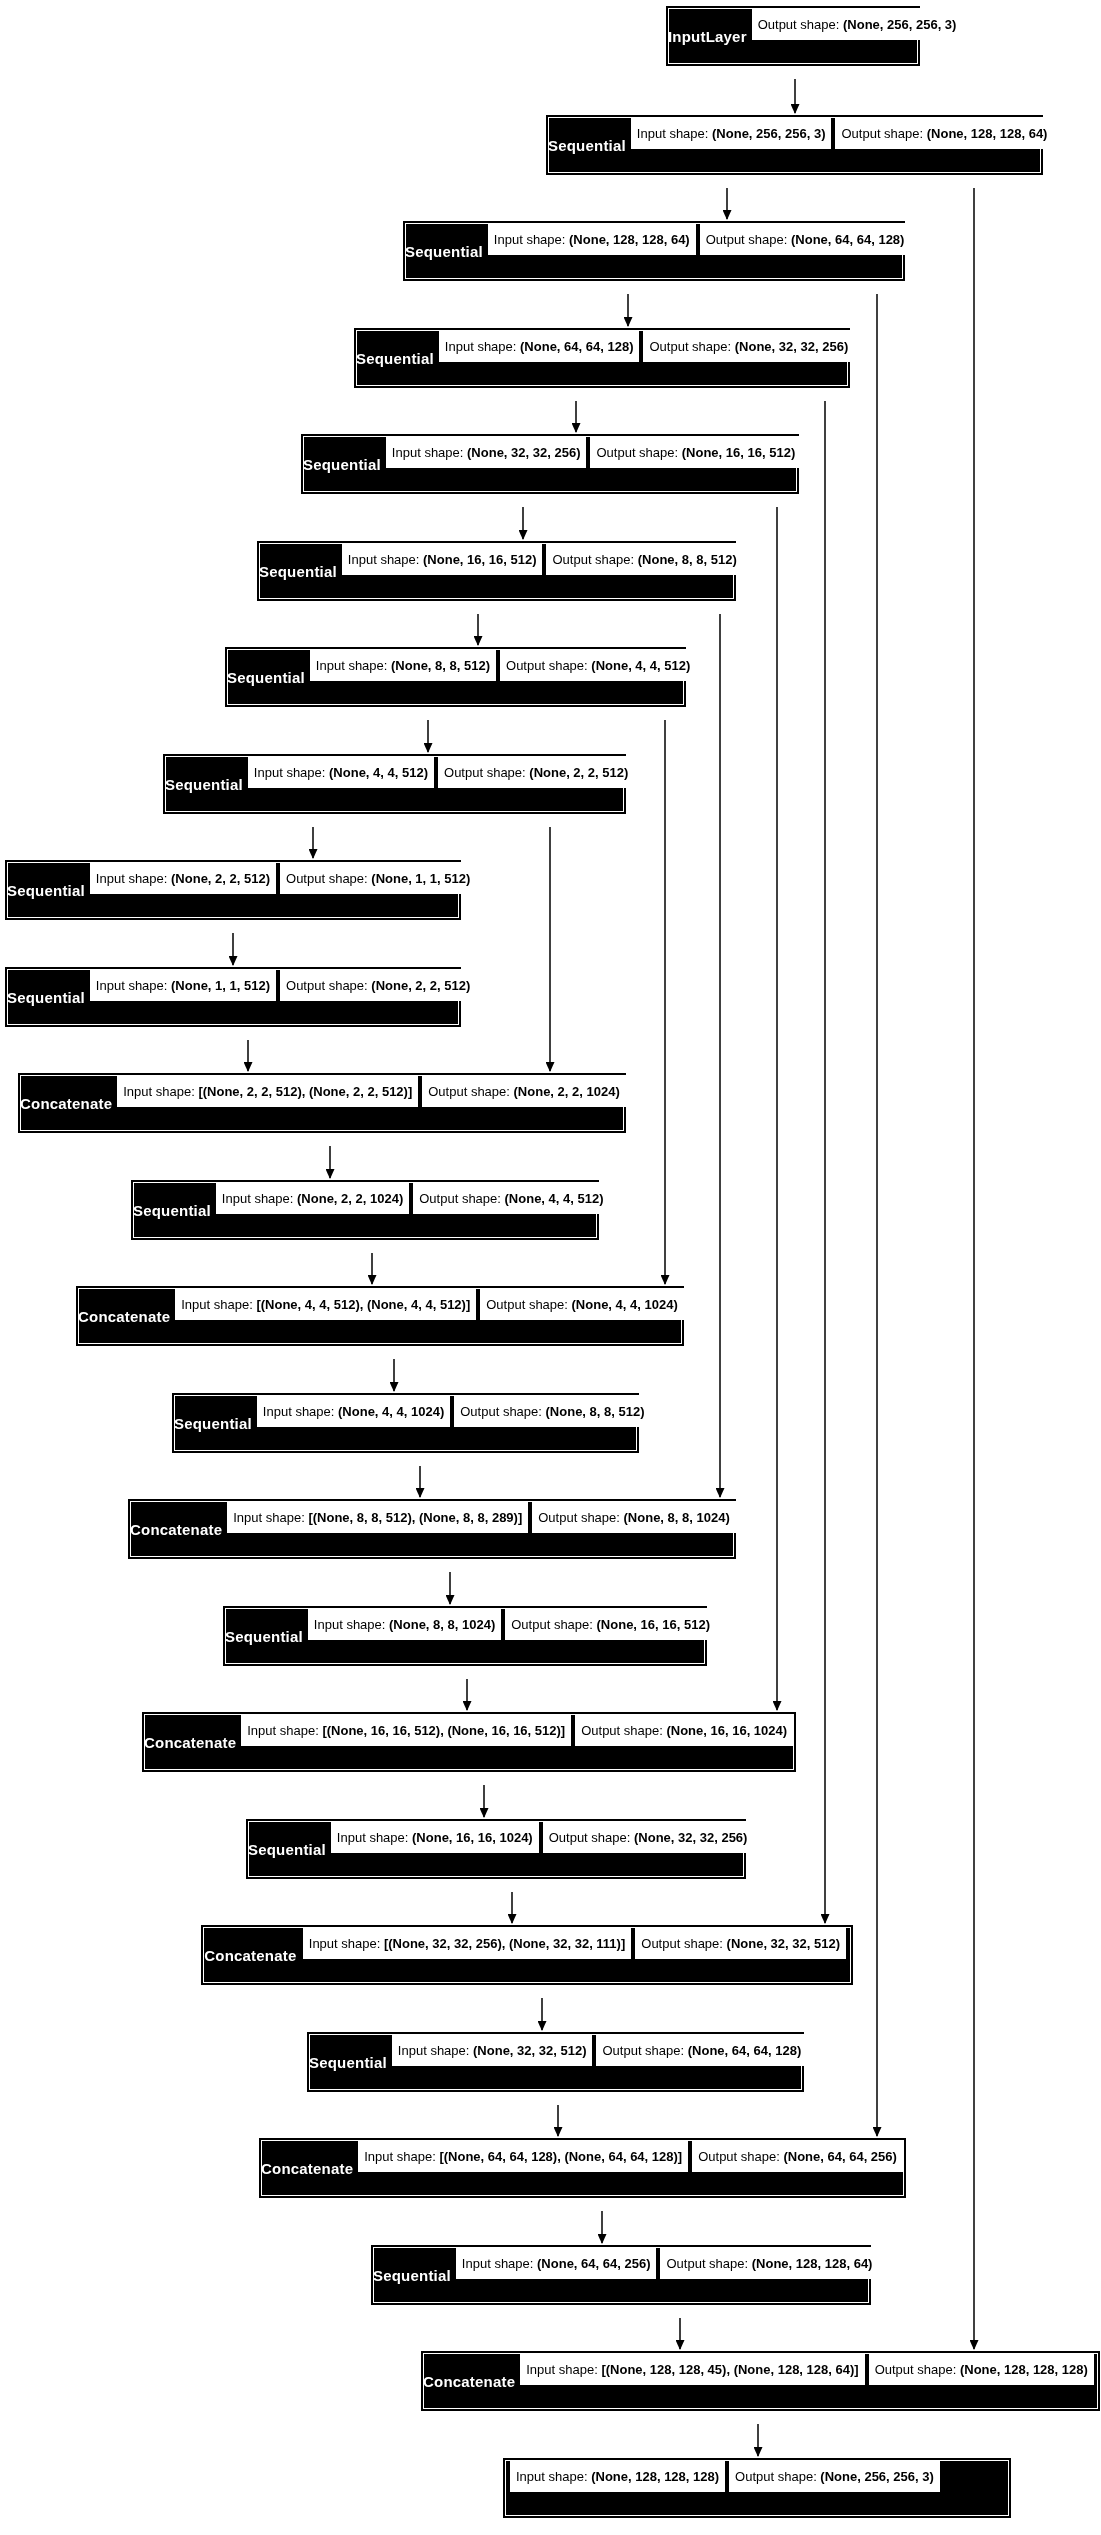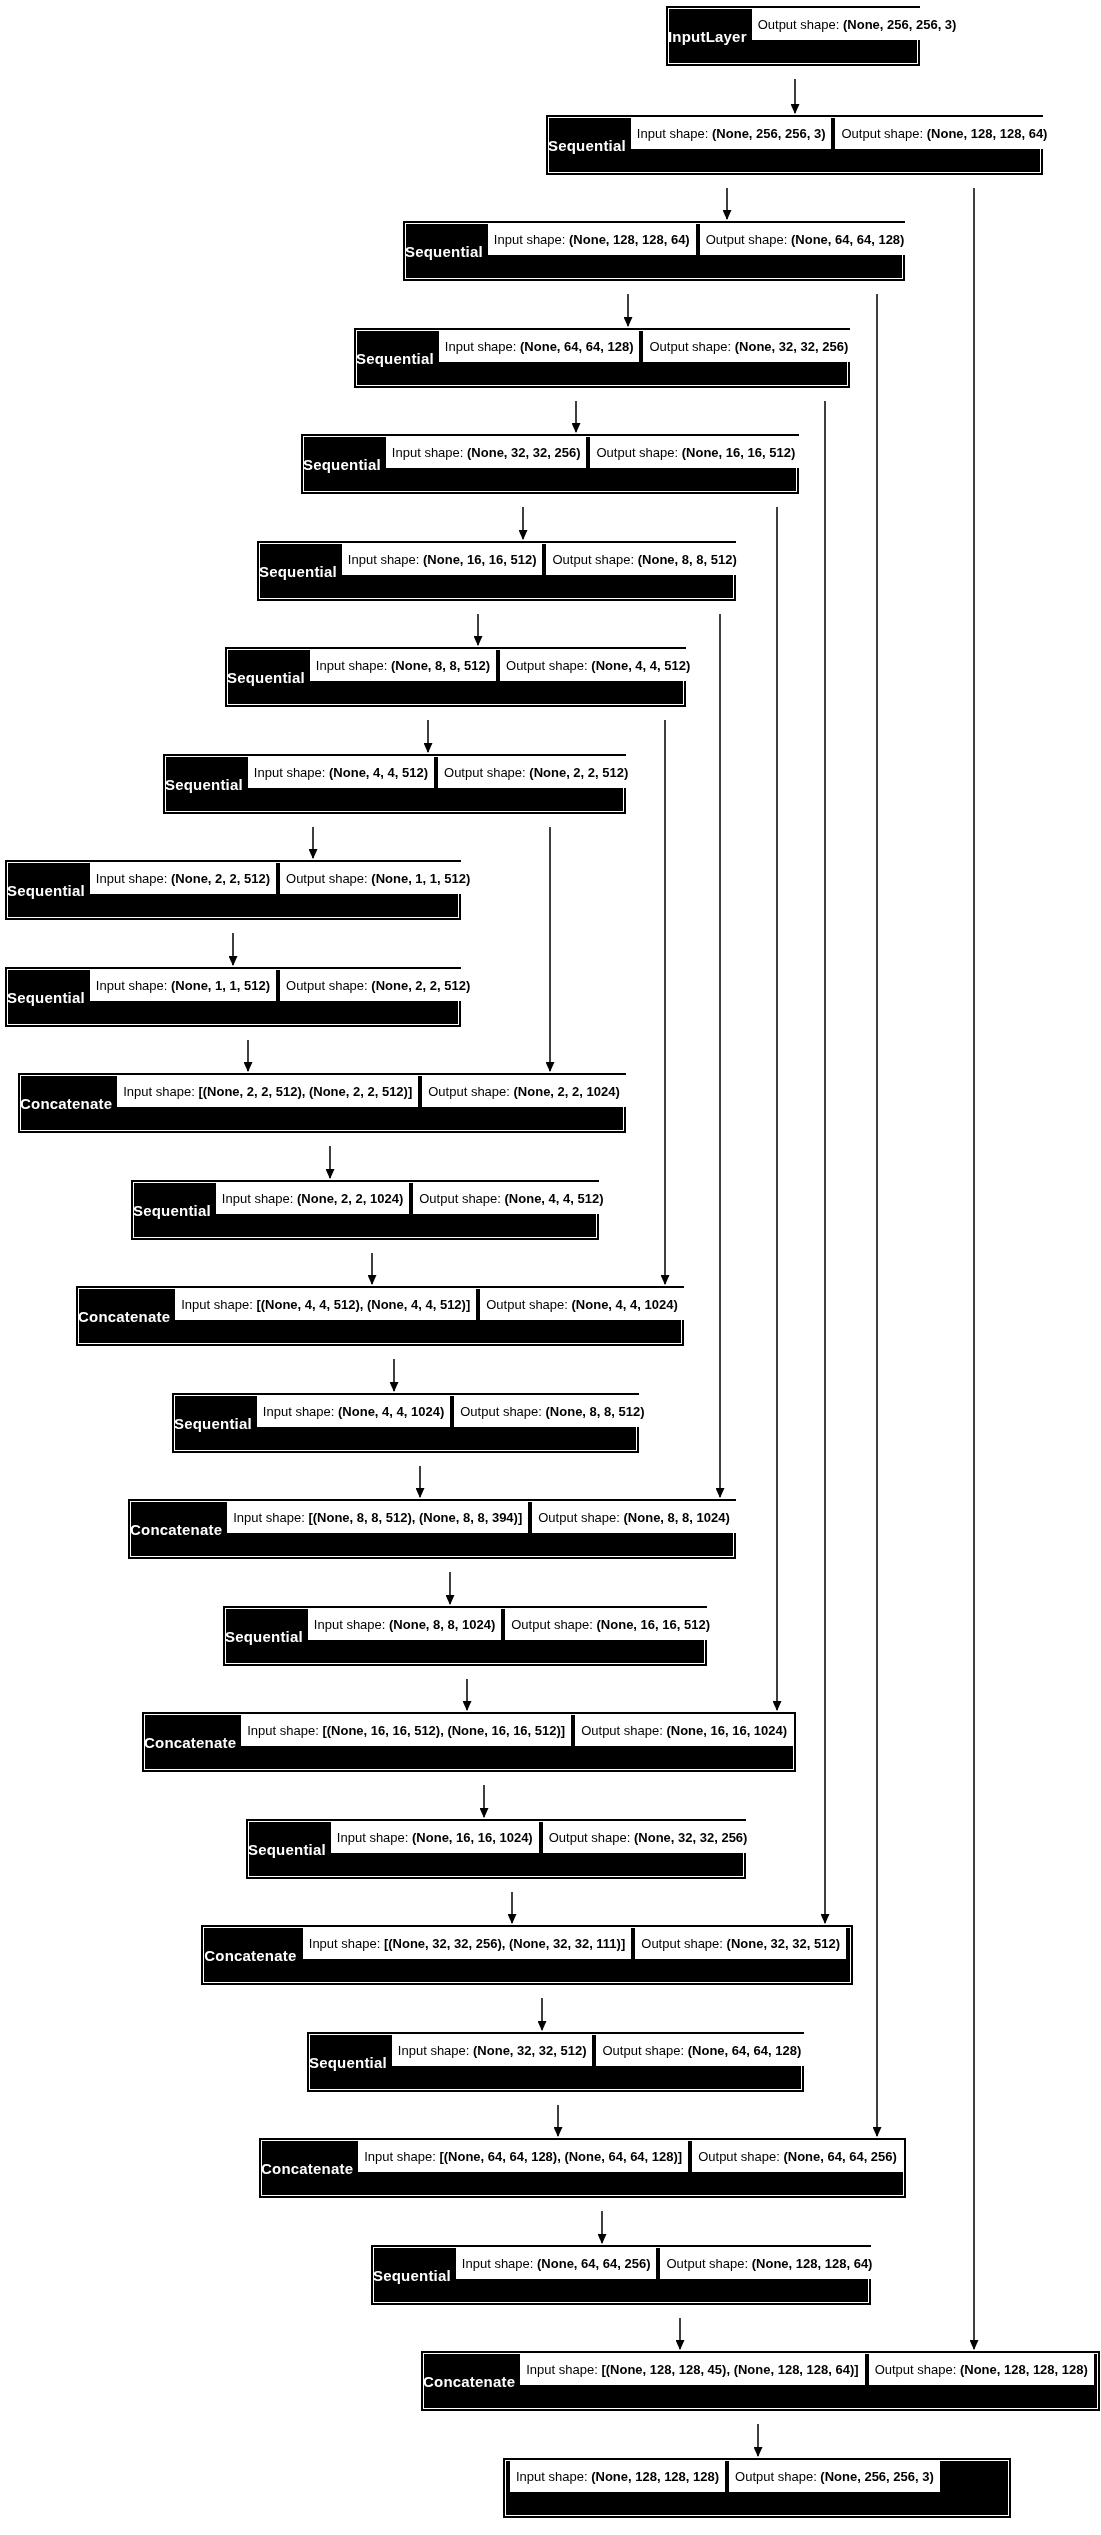--- a/index.html
+++ b/index.html
@@ -259,21 +259,21 @@
           <b>(None, 8, 8, 512)</b>
         </div>
     </div>
   </div>
 
   <div class="node" style="left:128px;top:1499px;width:608px;">
     <div class="title">Concatenate</div>
     <div class="cells">
       <div class="cell">
           <span class="pfx">Input shape: </span>
-          <b>[(None, 8, 8, 512), (None, 8, 8, 394)]</b>
+          <b>[(None, 8, 8, 512), (None, 8, 8, 289)]</b>
         </div>
       <div class="cell">
           <span class="pfx">Output shape: </span>
           <b>(None, 8, 8, 1024)</b>
         </div>
     </div>
   </div>
 
   <div class="node" style="left:223px;top:1606px;width:484px;">
     <div class="title">Sequential</div>

